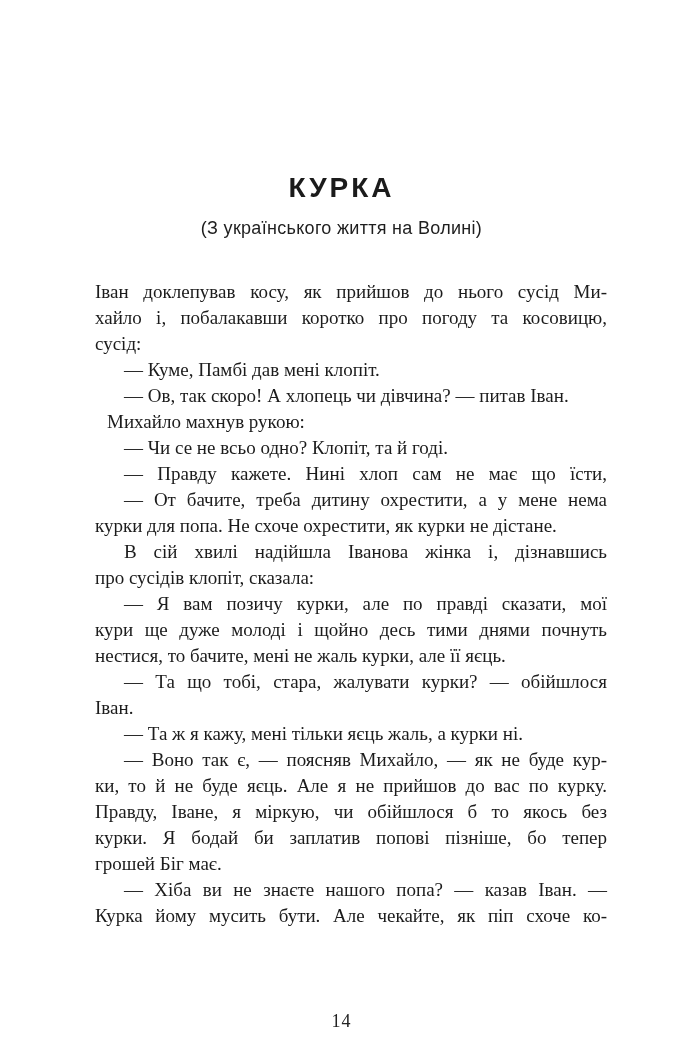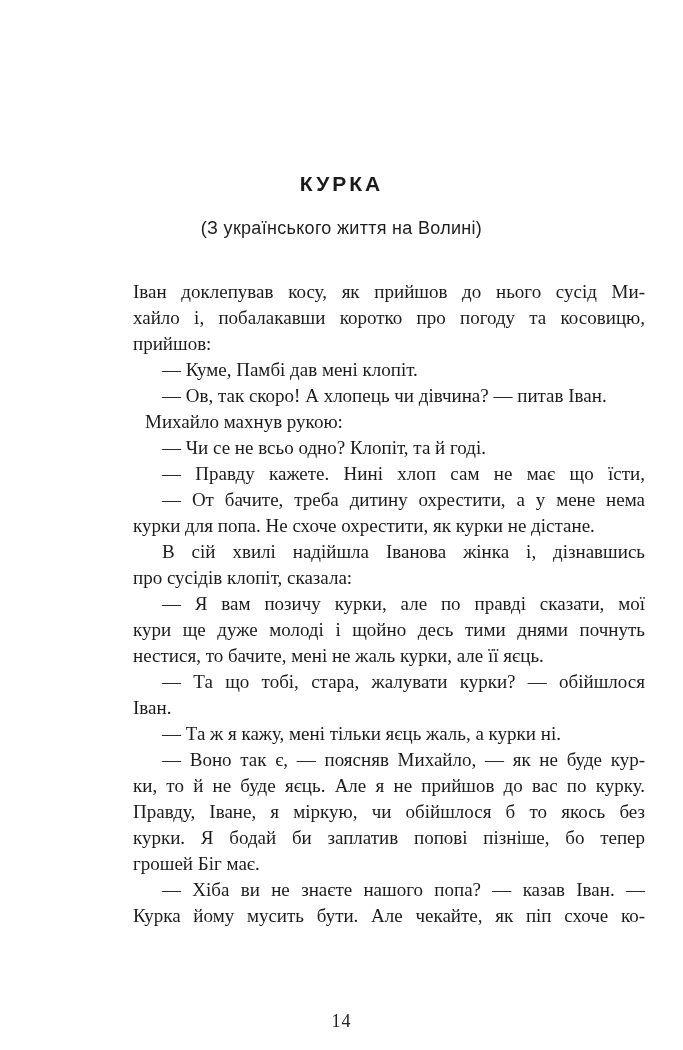--- a/index.html
+++ b/index.html
@@ -17,42 +17,41 @@
     color: #1c1c1c;
   }
   .title {
     position: absolute;
     top: 172px;
     left: 0;
     width: 100%;
     text-align: center;
     font-family: "Liberation Sans", sans-serif;
     font-weight: 700;
-    font-size: 21px;
+    font-size: 28px;
     letter-spacing: 3px;
     color: #1b1b1b;
   }
   .subtitle {
     position: absolute;
     top: 218px;
     left: 0;
     width: 100%;
     text-align: center;
     font-family: "Liberation Sans", sans-serif;
     font-weight: 400;
     font-size: 18px;
     letter-spacing: 0.3px;
     color: #1e1e1e;
   }
   .body-text {
     position: absolute;
     left: 95px;
     top: 279px;
     width: 512px;
-    margin-left: 38px;
   }
   .text-line {
     font-family: "Liberation Serif", serif;
     font-size: 19px;
     line-height: 26px;
     color: #1c1c1c;
     text-align: left;
   }
   .text-line.jt {
     text-align: justify;
@@ -82,21 +81,21 @@
 
 <div class="page">
 
   <div class="title">КУРКА</div>
 
   <div class="subtitle">(З українського життя на Волині)</div>
 
   <div class="body-text">
       <div class="text-line jt">Іван доклепував косу, як прийшов до нього сусід Ми-</div>
       <div class="text-line jt">хайло і, побалакавши коротко про погоду та косовицю,</div>
-      <div class="text-line">прийшов:</div>
+      <div class="text-line">сусід:</div>
       <div class="text-line ind">— Куме, Памбі дав мені клопіт.</div>
       <div class="text-line ind">— Ов, так скоро! А хлопець чи дівчина? — питав Іван.</div>
       <div class="text-line ind-sm">Михайло махнув рукою:</div>
       <div class="text-line ind">— Чи се не всьо одно? Клопіт, та й годі.</div>
       <div class="text-line jt ind">— Правду кажете. Нині хлоп сам не має що їсти,</div>
       <div class="text-line jt ind">— От бачите, треба дитину охрестити, а у мене нема</div>
       <div class="text-line">курки для попа. Не схоче охрестити, як курки не дістане.</div>
       <div class="text-line jt ind">В сій хвилі надійшла Іванова жінка і, дізнавшись</div>
       <div class="text-line">про сусідів клопіт, сказала:</div>
       <div class="text-line jt ind">— Я вам позичу курки, але по правді сказати, мої</div>

